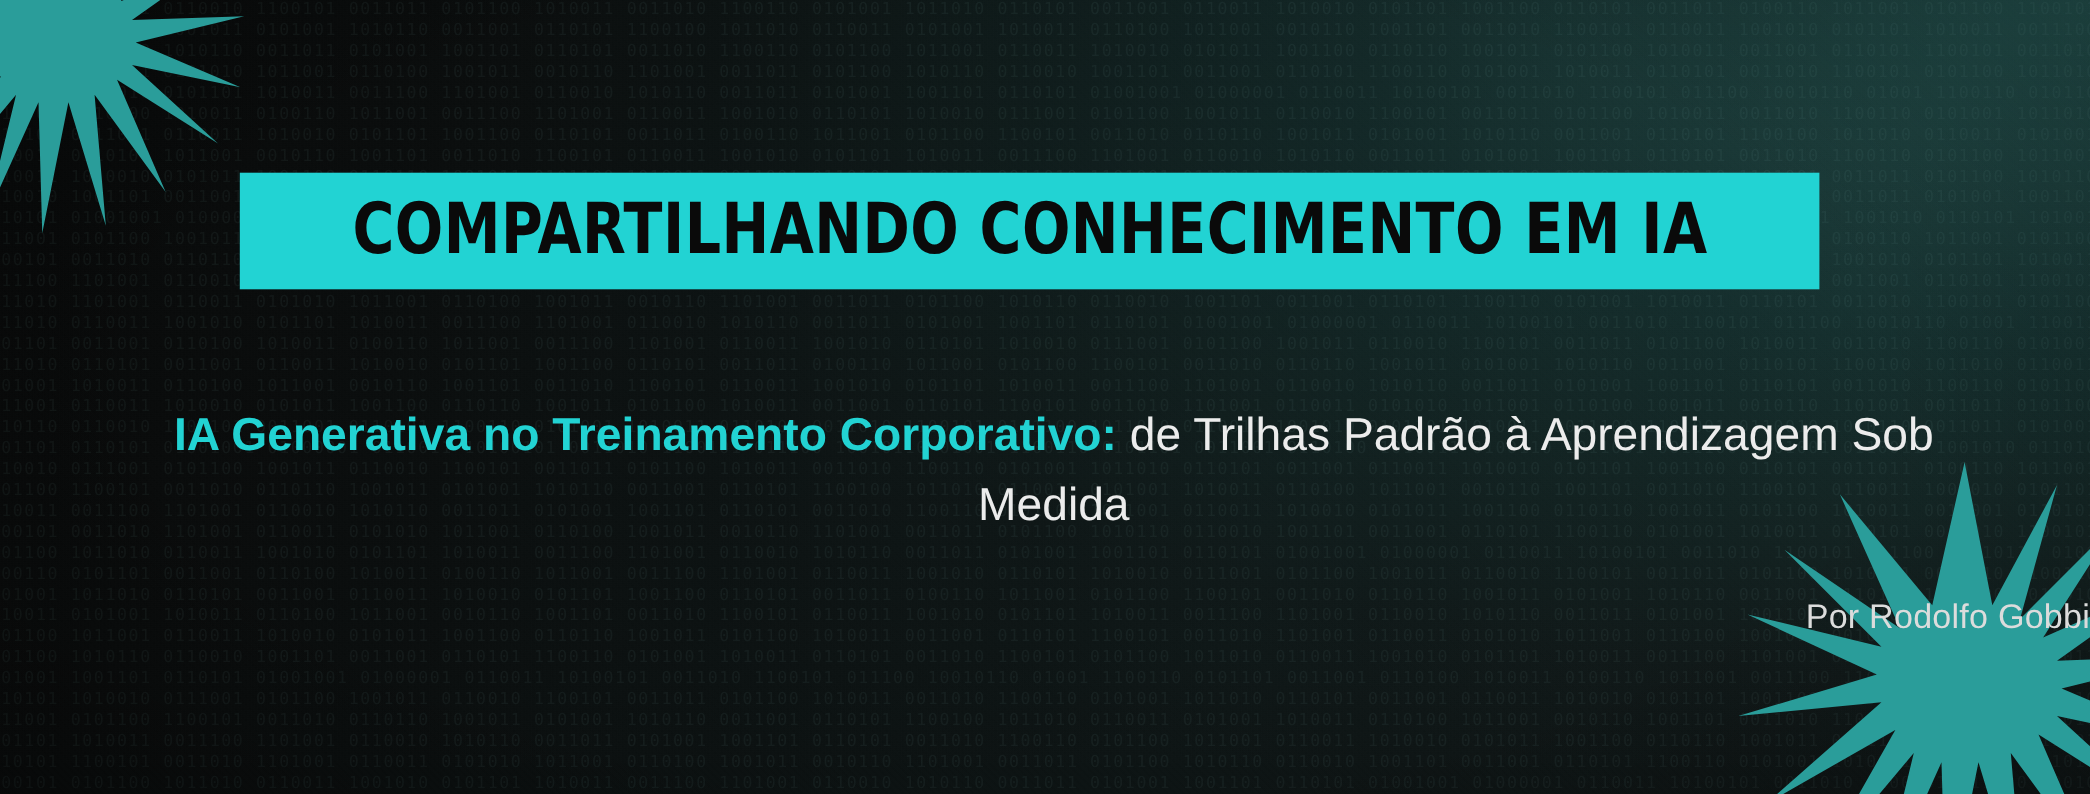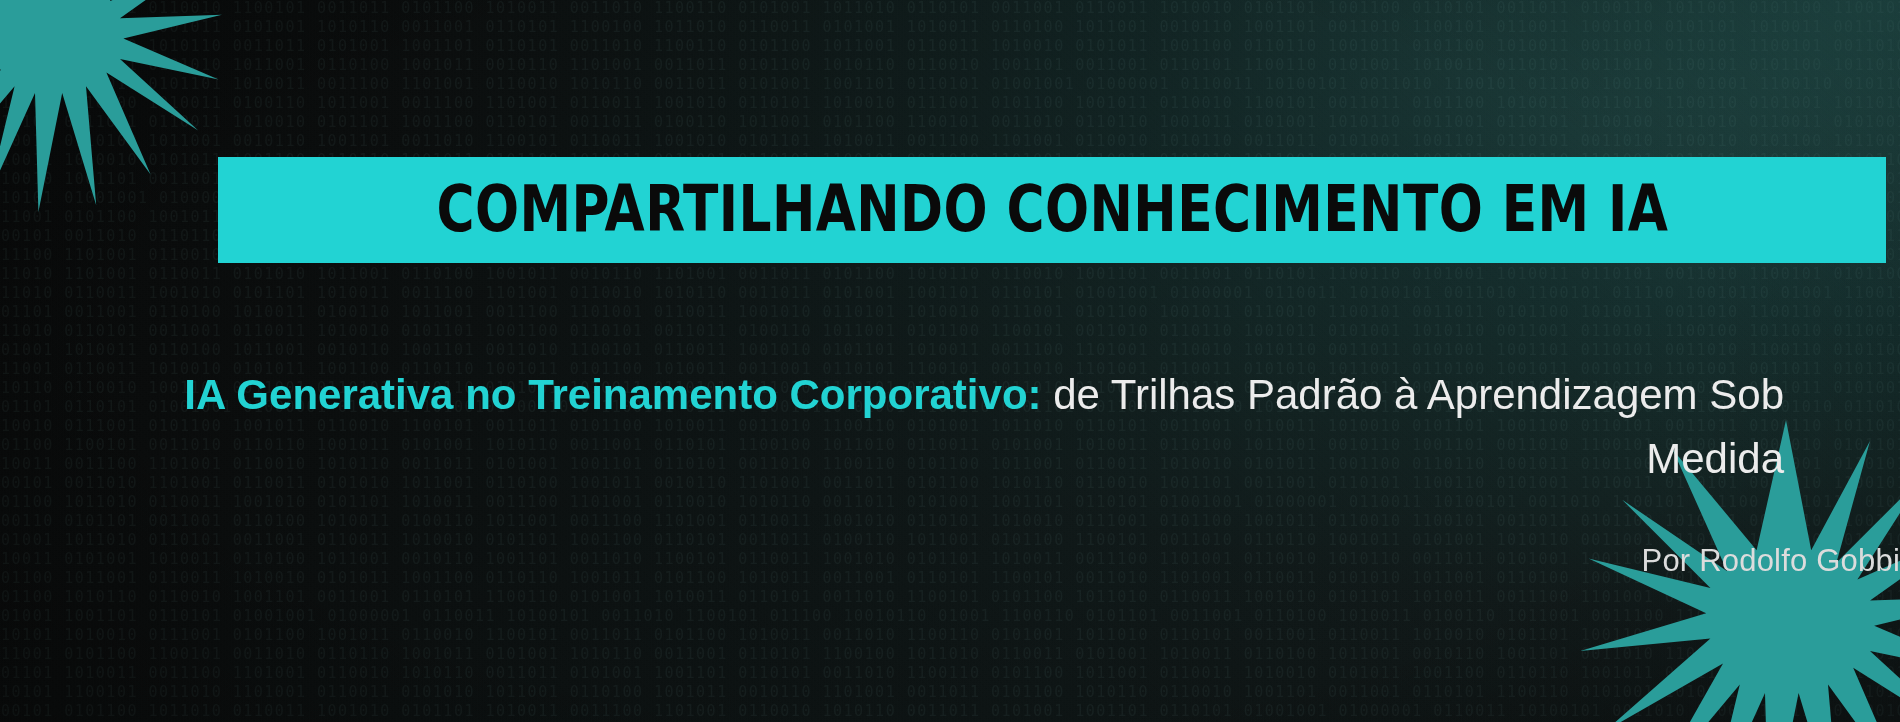--- a/index.html
+++ b/index.html
@@ -88,21 +88,21 @@
   .burst svg { display: block; }
 
   .burst-tl { left: -118px; top: -128px; }
   .burst-br { right: -96px;  bottom: -118px; }
 
   
   .banner {
     position: absolute;
     left: 218px;
     top: 157px;
-    width: 1668px;
+    width: 1436px;
     height: 106px;
     background: #22d3d3;
     display: flex;
     align-items: center;
     justify-content: center;
     text-align: center;
   }
   .banner-text {
     font-family: "DejaVu Sans Condensed", "Liberation Sans Narrow", "Liberation Sans", sans-serif;
     font-weight: 700;
@@ -116,21 +116,21 @@
     white-space: nowrap;
     padding-bottom: 2px;
   }
 
   
   .subtitle {
     position: absolute;
     left: 16px;
     right: 0;
     top: 363px;
-    text-align: right;
+    text-align: center;
     font-size: 42px;
     line-height: 64px;
     color: #ececec;
     padding: 0 116px;
   }
   .subtitle .accent {
     color: #22d3d3;
     font-weight: 700;
   }
   .subtitle .rest { font-weight: 400; }

